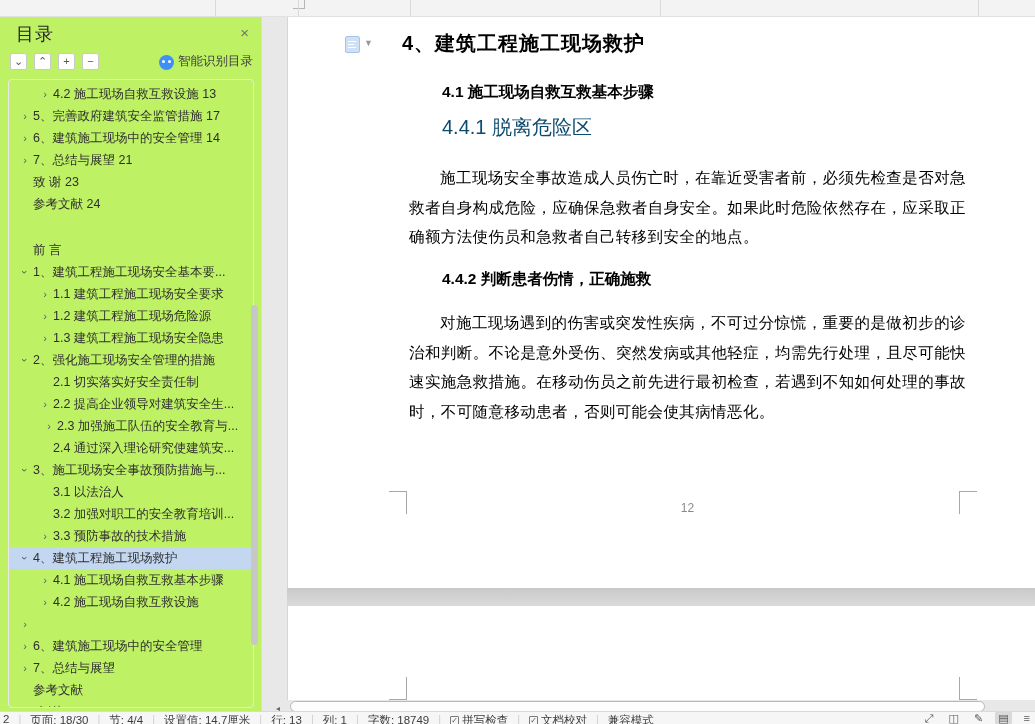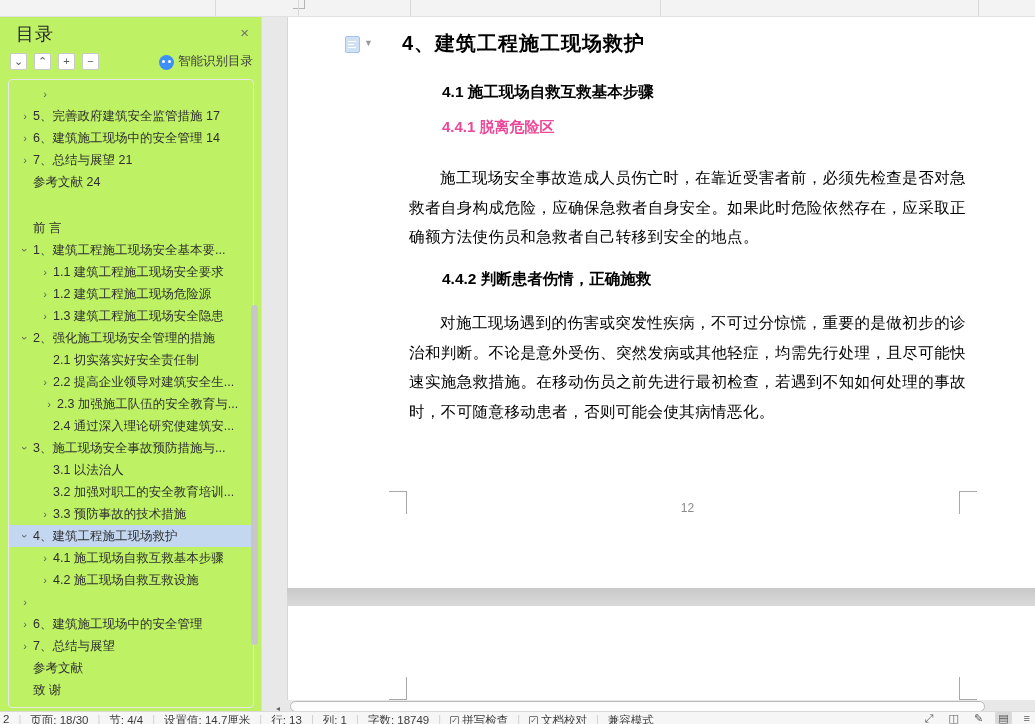--- a/index.html
+++ b/index.html
@@ -34,21 +34,21 @@
   .toc-scroll{position:absolute;right:3px;top:288px;width:7px;height:340px;border-radius:4px;background:#c7c7c7;}
   
   .workspace{position:absolute;left:263px;top:17px;width:772px;height:695px;background:#e8e8e8;}
   .page{position:absolute;left:24px;right:0;background:#ffffff;border-left:1px solid #d6d6d6;box-sizing:border-box;}
   .page-1{top:0;height:571px;}
   .page-gap{position:absolute;left:24px;right:0;top:571px;height:18px;background:linear-gradient(#c9c9c9,#dadada);}
   .page-2{top:589px;height:94px;}
   
   .doc-h1{position:absolute;left:114px;top:13px;font-size:20px;line-height:27px;font-weight:700;color:#000;letter-spacing:1px;}
   .doc-h2{position:absolute;left:154px;top:62px;font-size:15.5px;line-height:26px;font-weight:700;color:#000;}
-  .doc-h3{position:absolute;left:154px;top:97px;font-size:15px;line-height:26px;font-weight:700;color:#ec4899;}
+  .doc-h3{position:absolute;left:154px;top:97px;font-size:20px;line-height:26px;font-weight:400;color:#0c4a6e;}
   .doc-h4{position:absolute;left:154px;top:249px;font-size:15.5px;line-height:26px;font-weight:700;color:#000;}
   .doc-p{position:absolute;left:121px;width:557px;font-size:15.5px;line-height:29.5px;color:#000;
          text-align:justify;text-justify:inter-ideograph;letter-spacing:0.4px;
          font-family:Liberation Serif, serif;}
   .doc-p1{top:146px;} .doc-p2{top:291px;}
   .doc-p .ind{display:inline-block;width:31px;}
   .pgnum{position:absolute;left:121px;top:484px;width:557px;text-align:center;font-size:12px;color:#8a8a8a;}
   .corner{position:absolute;width:18px;height:23px;box-sizing:border-box;}
   .c-bl{left:101px;top:474px;border-top:1px solid #a8a8a8;border-right:1px solid #a8a8a8;}
   .c-br{left:671px;top:474px;border-top:1px solid #a8a8a8;border-left:1px solid #a8a8a8;}
@@ -96,32 +96,37 @@
   <div class="ai-btn">
     <span class="ai-icon">
         <i class="l"></i>
         <i class="r"></i>
       </span>
     <span class="ai-label">智能识别目录</span>
   </div>
   <div class="toc-list" id="toc-list">
       <div class="toc-row" style="padding-left: 28px;">
         <span class="chev">›</span>
+        <span>4.2 施工现场自救互救设施 13</span>
       </div>
       <div class="toc-row" style="padding-left: 8px;">
         <span class="chev">›</span>
         <span>5、完善政府建筑安全监管措施 17</span>
       </div>
       <div class="toc-row" style="padding-left: 8px;">
         <span class="chev">›</span>
         <span>6、建筑施工现场中的安全管理 14</span>
       </div>
       <div class="toc-row" style="padding-left: 8px;">
         <span class="chev">›</span>
         <span>7、总结与展望 21</span>
+      </div>
+      <div class="toc-row" style="padding-left: 8px;">
+        <span class="chev"></span>
+        <span>致 谢 23</span>
       </div>
       <div class="toc-row" style="padding-left: 8px;">
         <span class="chev"></span>
         <span>参考文献 24</span>
       </div>
       <div class="toc-row" style="padding-left: 8px; margin-top: 24px;">
         <span class="chev"></span>
         <span>前 言</span>
       </div>
       <div class="toc-row" style="padding-left: 8px;">

